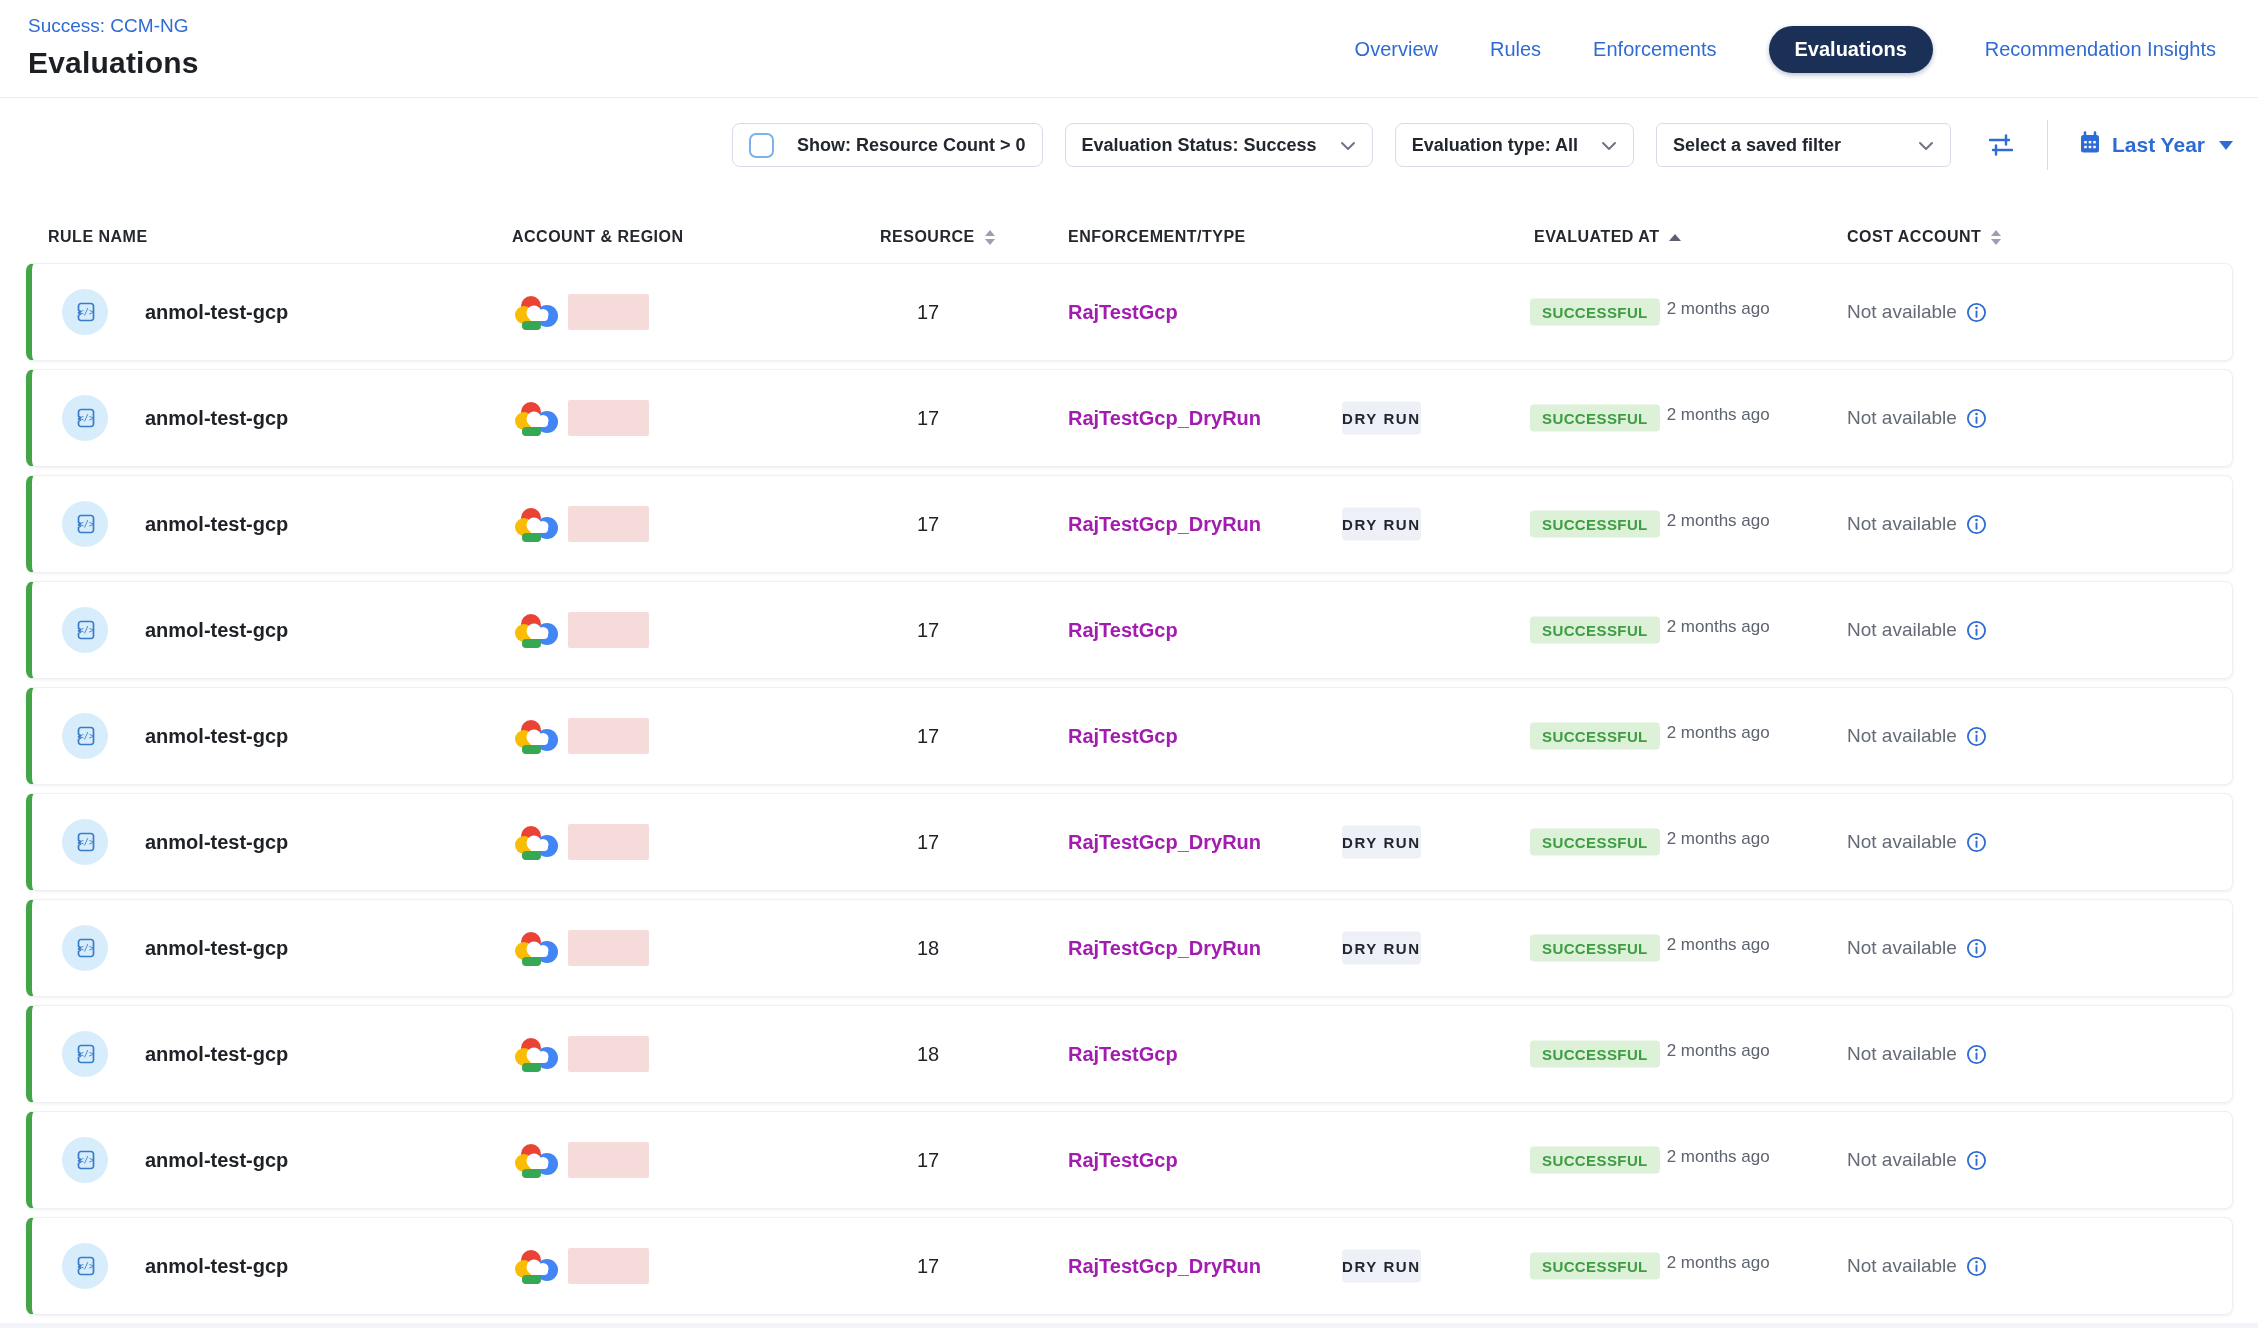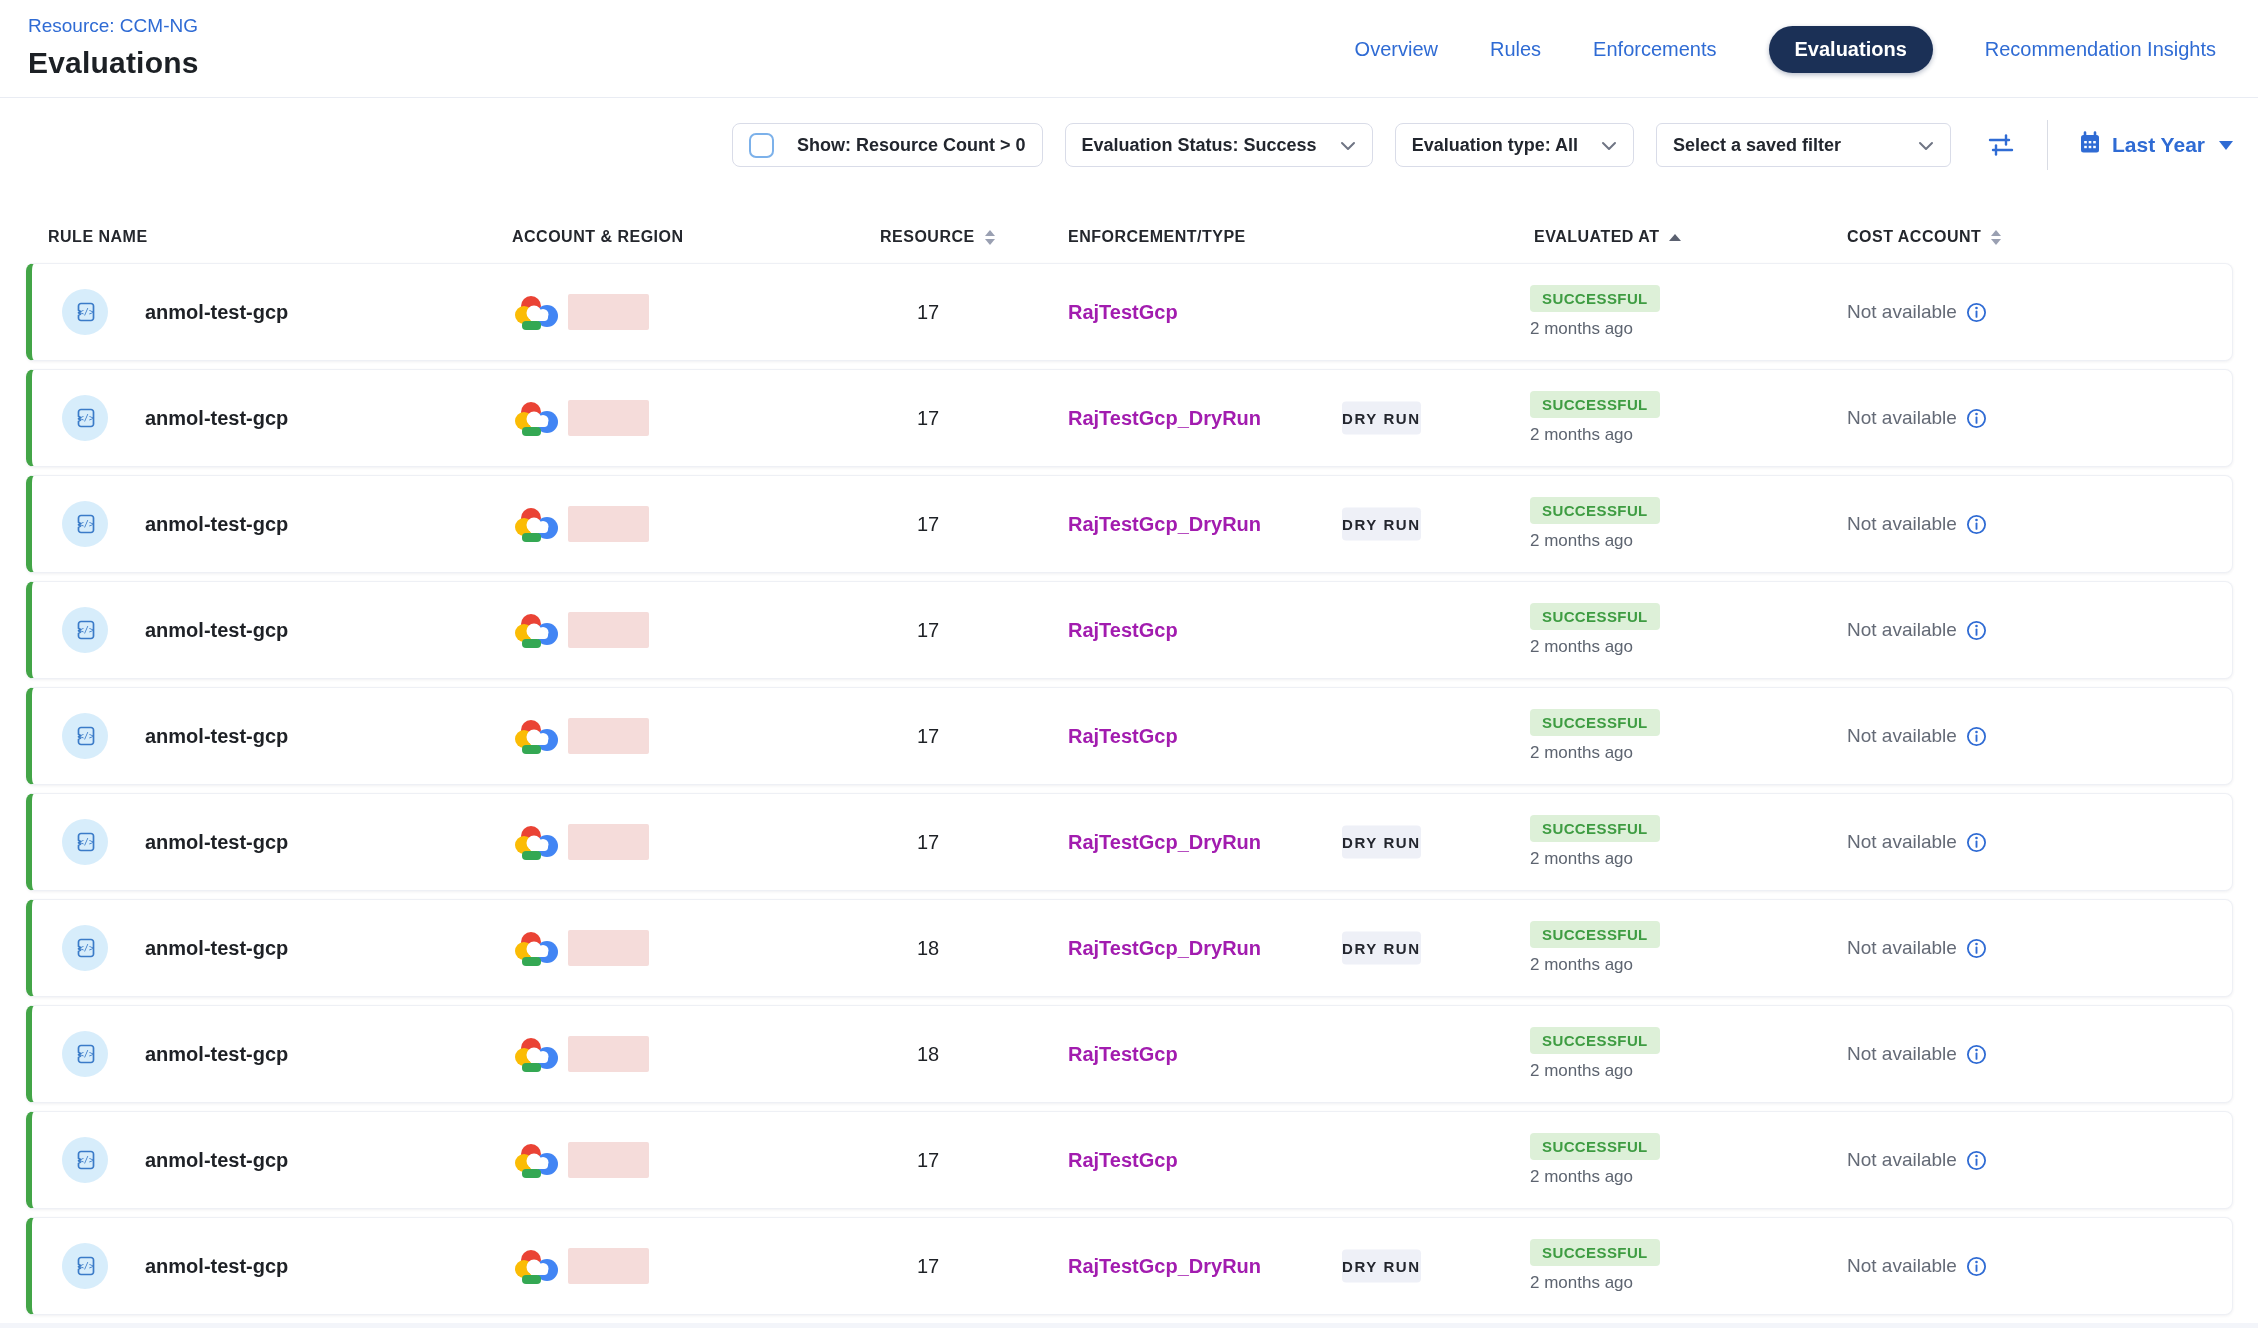--- a/index.html
+++ b/index.html
@@ -48,35 +48,35 @@
   .cell { position:absolute; top:50%; transform:translateY(-50%); }
   .rule-icon { left:30px; width:46px; height:46px; border-radius:50%; background:#d7edfb;
     display:flex; align-items:center; justify-content:center; }
   .rule-name { left:113px; font-size:20px; font-weight:700; color:#1e2126; }
   .gcp { left:482px; width:46px; height:38px; display:flex; align-items:center; }
   .redact { left:536px; width:81px; height:36px; background:#f5dcda; border-radius:2px; }
   .resource { left:861px; font-size:20px; color:#1e2126;margin-left:24px; }
   .enforcement { left:1036px; font-size:20px; font-weight:600; color:#a21caf; text-decoration:none; }
   .dryrun { left:1268px; background:#eef0f7; color:#23262e; font-size:15px; font-weight:700;
     letter-spacing:1.6px; padding:8px 0; border-radius:4px;margin-left:42px; }
-  .statuscol { left:1498px; display:flex; flex-direction:column; gap:7px; align-items:flex-start; }
+  .statuscol { left:1498px; display:flex; flex-direction:row; gap:7px; align-items:flex-start; }
   .status-badge { background:#ddf0d8; color:#3e9c42; font-size:15px; font-weight:700;
     letter-spacing:.4px; padding:5px 12px; border-radius:4px; }
   .evaluated { font-size:17px; color:#5d6470; }
   .costcol { left:1815px; display:flex; align-items:center; gap:9px; font-size:19px; color:#646a76; }
   .info { display:flex; align-items:center; }
 
   .bottom-strip { height:13px; background:#f3f5fa; width:100%; }
 </style>
 </head>
 <body>
 
 <header class="topbar">
   <div class="topbar-left">
-    <div class="breadcrumb">Resource: CCM-NG</div>
+    <div class="breadcrumb">Success: CCM-NG</div>
     <div class="page-title">Evaluations</div>
   </div>
   <nav class="topnav">
     <span class="nav-link">Overview</span>
     <span class="nav-link">Rules</span>
     <span class="nav-link">Enforcements</span>
     <span class="nav-pill">Evaluations</span>
     <span class="nav-link">Recommendation Insights</span>
   </nav>
 </header>

